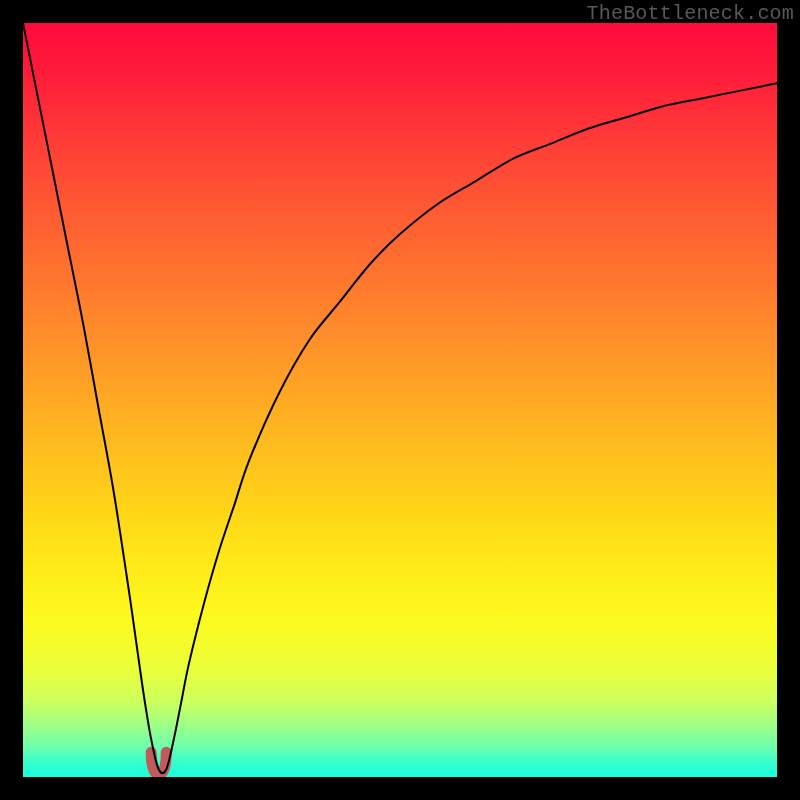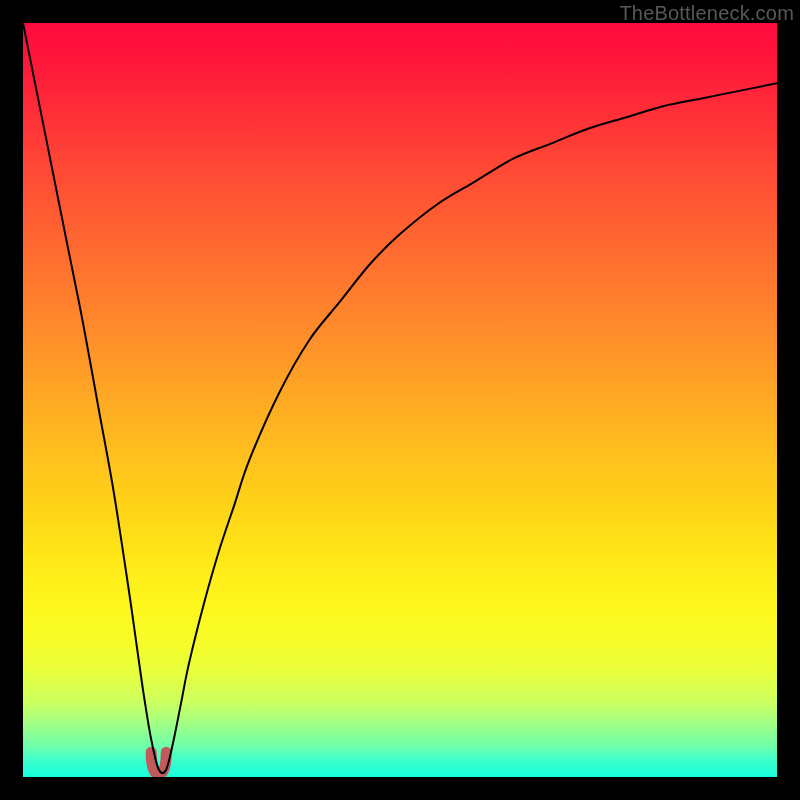--- a/index.html
+++ b/index.html
@@ -9,20 +9,21 @@
     height: 800px;
     overflow: hidden;
     background: #000;
     font-family: Arial, Helvetica, sans-serif;
   }
   .frame {
     position: absolute;
     left: 0; top: 0;
     width: 800px; height: 800px;
     background: #000;
+    font-family: Liberation Mono, monospace;
   }
   .plot-area {
     position: absolute;
     left: 23px;
     top: 23px;
     width: 754px;
     height: 754px;
     overflow: hidden;
   }
   .gradient {

